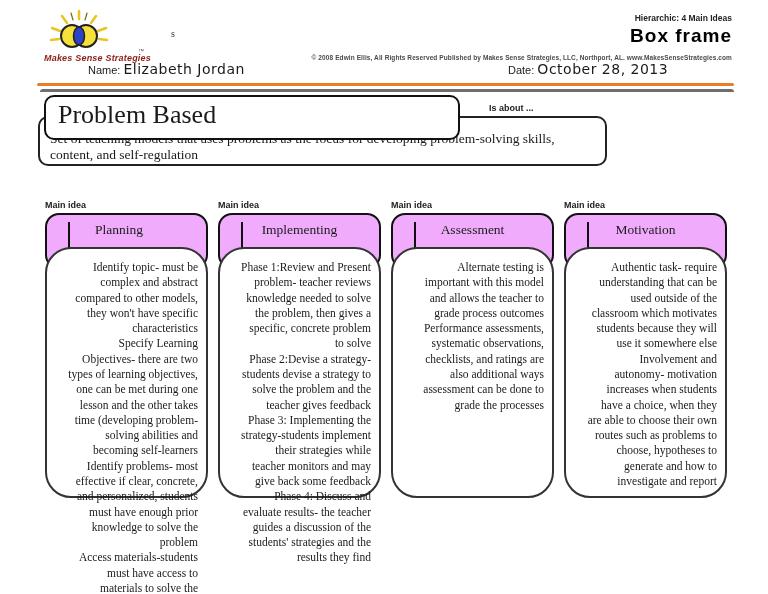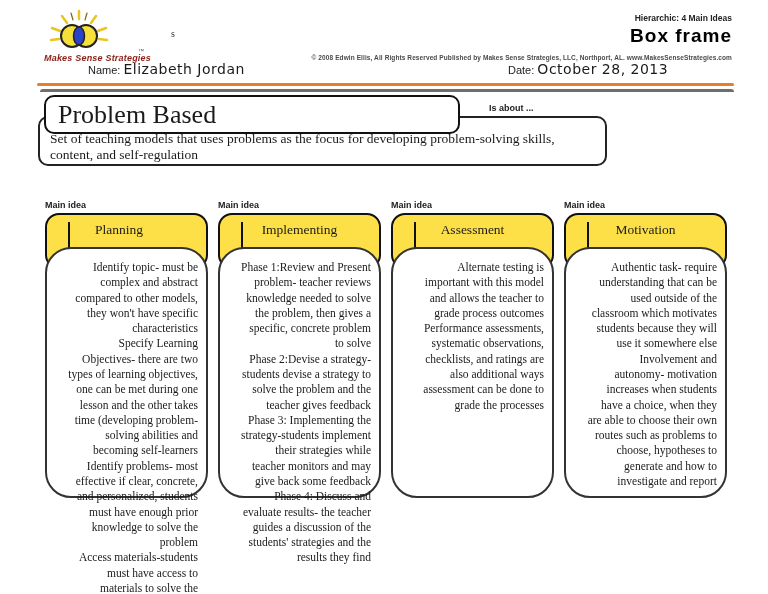--- a/index.html
+++ b/index.html
@@ -34,36 +34,36 @@
   .date-row { position:absolute; left:508px; top:61px; font-family:"Liberation Sans", sans-serif; font-size:11px; }
   .rule-orange { position:absolute; left:37px; right:34px; top:83px; height:3px; background:#e87e2a; border-radius:2px; }
   .rule-gray { position:absolute; left:40px; right:34px; top:89px; height:2.5px; background:#6e6e6e; border-radius:4px 4px 0 0; }
   
   .desc-box {
     position:absolute; left:38px; top:116px; width:569px; height:50px;
     border:2px solid #222; border-radius:10px; background:#fff;
   }
   .desc-text { padding:13px 12px 0 10px; font-size:13.5px; }
   .title-box {
-    position:absolute; left:44px; top:95px; width:416px; height:39px;
+    position:absolute; left:44px; top:95px; width:416px; height:45px;
     border:2.5px solid #111; border-radius:10px; background:#fff;
   }
   .title-text { font-size:26px; line-height:36px; padding-left:12px; }
   .is-about {
     position:absolute; left:489px; top:103px; font-family:"Liberation Sans", sans-serif;
     font-weight:bold; font-size:9px; color:#222;
   }
   
   .mi-col { position:absolute; top:168px; width:163px; }
   .mi-col.c0 { left:45px; } .mi-col.c1 { left:218px; } .mi-col.c2 { left:391px; } .mi-col.c3 { left:564px; }
   .mi-label {
     text-align:left; font-family:"Liberation Sans", sans-serif; font-weight:bold;
     font-size:9px; color:#222; margin-bottom:3px;margin-top:32px;
   }
-  .mi-box { position:relative; height:56px; border:2.5px solid #111; border-radius:14px; background:#fde047; }
+  .mi-box { position:relative; height:56px; border:2.5px solid #111; border-radius:14px; background:#f0abfc; }
   .mi-vline { position:absolute; left:21px; top:7px; bottom:7px; width:1.5px; background:#111; }
   .mi-heading { font-size:13.5px; padding-top:7px; text-align:center; }
   .mi-col.c0 .mi-heading { text-align:left; padding-left:48px; }
   
   .detail-box {
     position:absolute; top:247px; width:163px; height:251px;
     border:2px solid #333; border-radius:26px; background:#fff;
     padding:11px 8px 0 21px; font-size:11.5px; line-height:1.33;text-align:right;
   }
   .detail-box.c0 { left:45px; } .detail-box.c1 { left:218px; } .detail-box.c2 { left:391px; } .detail-box.c3 { left:564px; }

